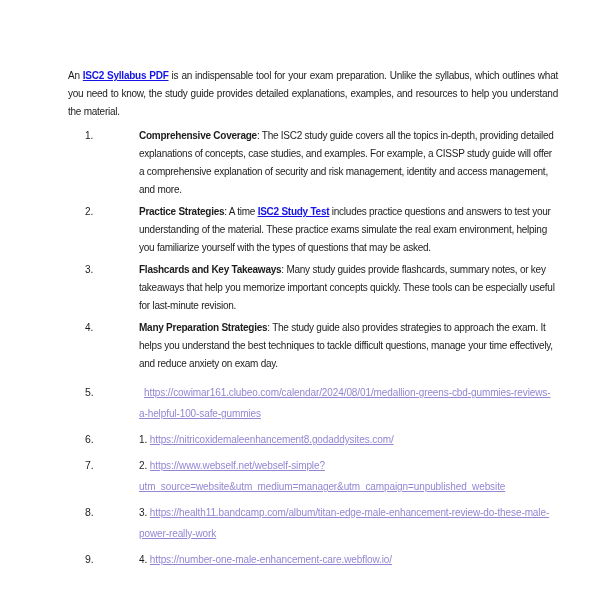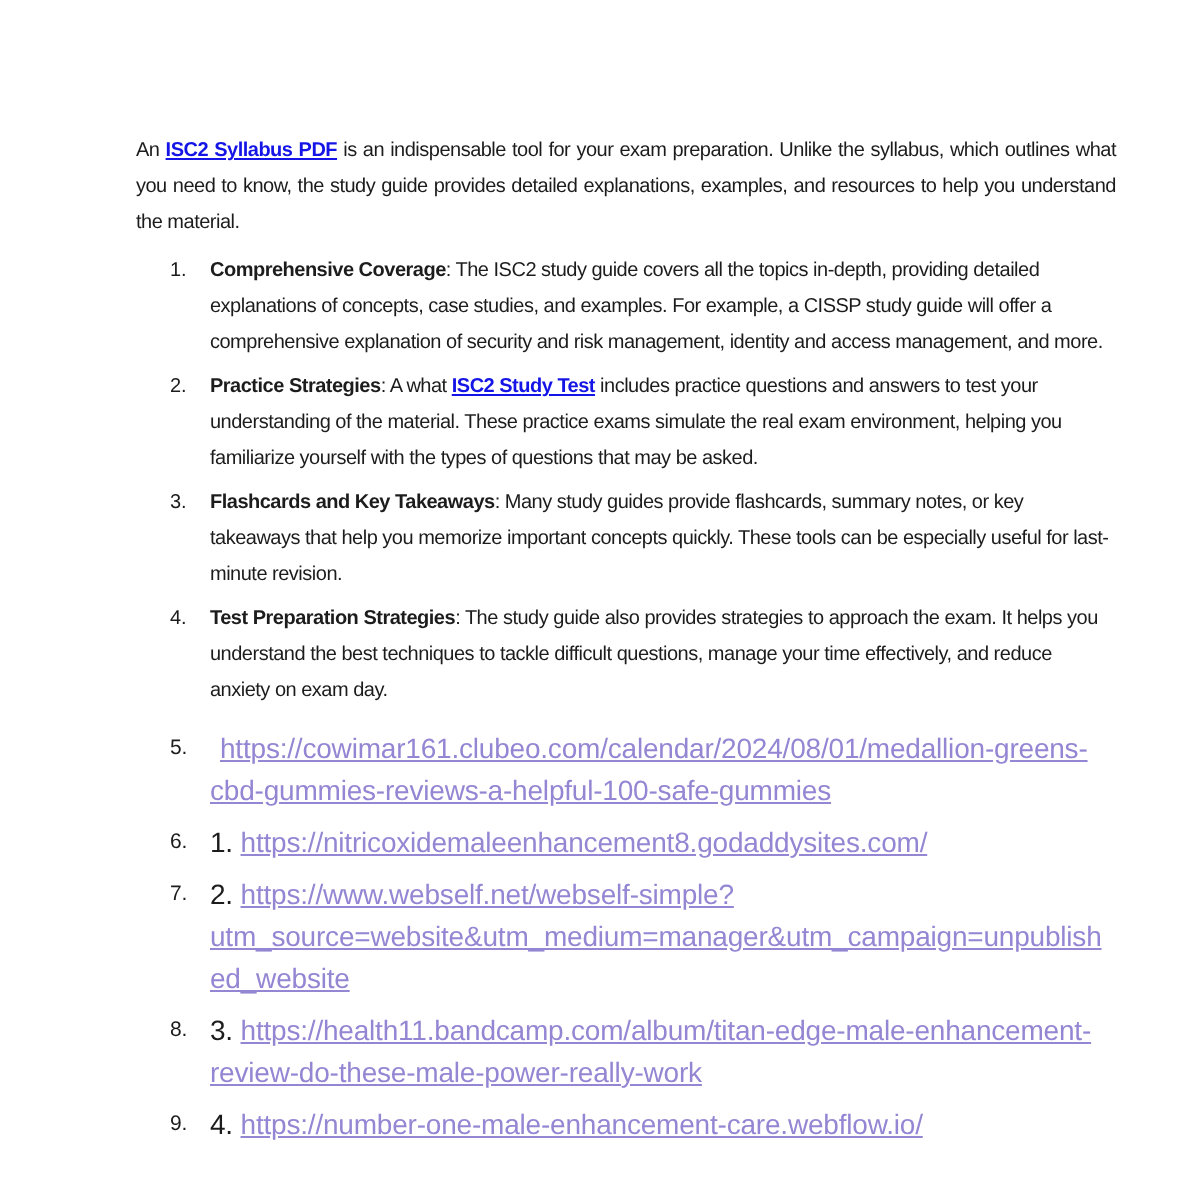--- a/index.html
+++ b/index.html
@@ -24,34 +24,35 @@
   .li { position: relative; padding-left: 37px; margin: 0 0 4px 0; }
   .marker {
     position: absolute; left: 17px; top: 0;
     font-size: 10px; line-height: 18px;
   }
   .li-text {
     font-size: 10px;
     letter-spacing: -0.25px;
     line-height: 18px;
     text-align: left;
+    margin-left: 34px;
   }
   .lead { font-weight: bold; }
 
   .blue-link {
     color: var(--link_blue, #1414e6);
     font-weight: bold;
     text-decoration: underline;
     cursor: pointer;
   }
 
   .li-url { margin-bottom: 5px; }
   .li-url.first-url { margin-top: 9px; }
   .li-url .marker { font-size: 10.5px; letter-spacing: -0.1px; line-height: 21px; }
-  .li-url .li-text { font-size: 14px; letter-spacing: -0.1px; line-height: 21px; }
+  .li-url .li-text { font-size: 10px; letter-spacing: -0.1px; line-height: 21px; }
   .purple-link {
     color: var(--link_purple, #9486d3);
     text-decoration: underline;
     overflow-wrap: anywhere;
     cursor: pointer;
   }
   .url-prefix { color: var(--text, #1c1c1c); }
   .indent5 { margin-left: 5px; }
 </style>
 </head>
@@ -63,31 +64,31 @@
 
   <div class="list">
 
     <div class="li">
       <span class="marker">1.</span>
       <div class="li-text"><span class="lead">Comprehensive Coverage</span><span>: The ISC2 study guide covers all the topics in-depth, providing detailed explanations of concepts, case studies, and examples. For example, a CISSP study guide will offer a comprehensive explanation of security and risk management, identity and access management, and more.</span></div>
     </div>
 
     <div class="li">
       <span class="marker">2.</span>
-      <div class="li-text"><span class="lead">Practice Strategies</span><span>: A what </span><a class="blue-link">ISC2 Study Test</a><span> includes practice questions and answers to test your understanding of the material. These practice exams simulate the real exam environment, helping you familiarize yourself with the types of questions that may be asked.</span></div>
+      <div class="li-text"><span class="lead">Practice Strategies</span><span>: A time </span><a class="blue-link">ISC2 Study Test</a><span> includes practice questions and answers to test your understanding of the material. These practice exams simulate the real exam environment, helping you familiarize yourself with the types of questions that may be asked.</span></div>
     </div>
 
     <div class="li">
       <span class="marker">3.</span>
       <div class="li-text"><span class="lead">Flashcards and Key Takeaways</span><span>: Many study guides provide flashcards, summary notes, or key takeaways that help you memorize important concepts quickly. These tools can be especially useful for last-minute revision.</span></div>
     </div>
 
     <div class="li">
       <span class="marker">4.</span>
-      <div class="li-text"><span class="lead">Test Preparation Strategies</span><span>: The study guide also provides strategies to approach the exam. It helps you understand the best techniques to tackle difficult questions, manage your time effectively, and reduce anxiety on exam day.</span></div>
+      <div class="li-text"><span class="lead">Many Preparation Strategies</span><span>: The study guide also provides strategies to approach the exam. It helps you understand the best techniques to tackle difficult questions, manage your time effectively, and reduce anxiety on exam day.</span></div>
     </div>
 
     <div class="li li-url first-url">
       <span class="marker">5.</span>
       <div class="li-text"><a class="purple-link indent5">https://cowimar161.clubeo.com/calendar/2024/08/01/medallion-greens-cbd-gummies-reviews-a-helpful-100-safe-gummies</a></div>
     </div>
 
     <div class="li li-url">
       <span class="marker">6.</span>
       <div class="li-text"><span class="url-prefix">1. </span><a class="purple-link">https://nitricoxidemaleenhancement8.godaddysites.com/</a></div>

